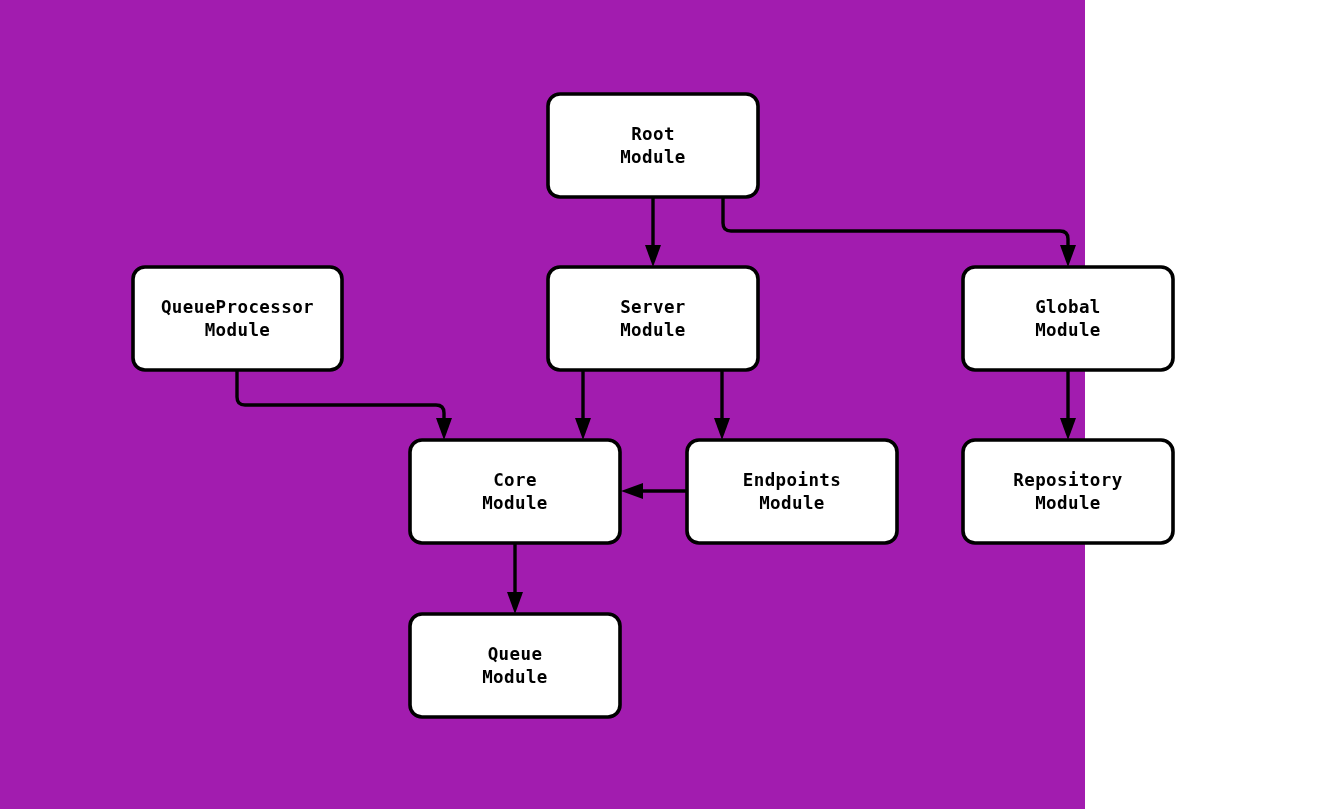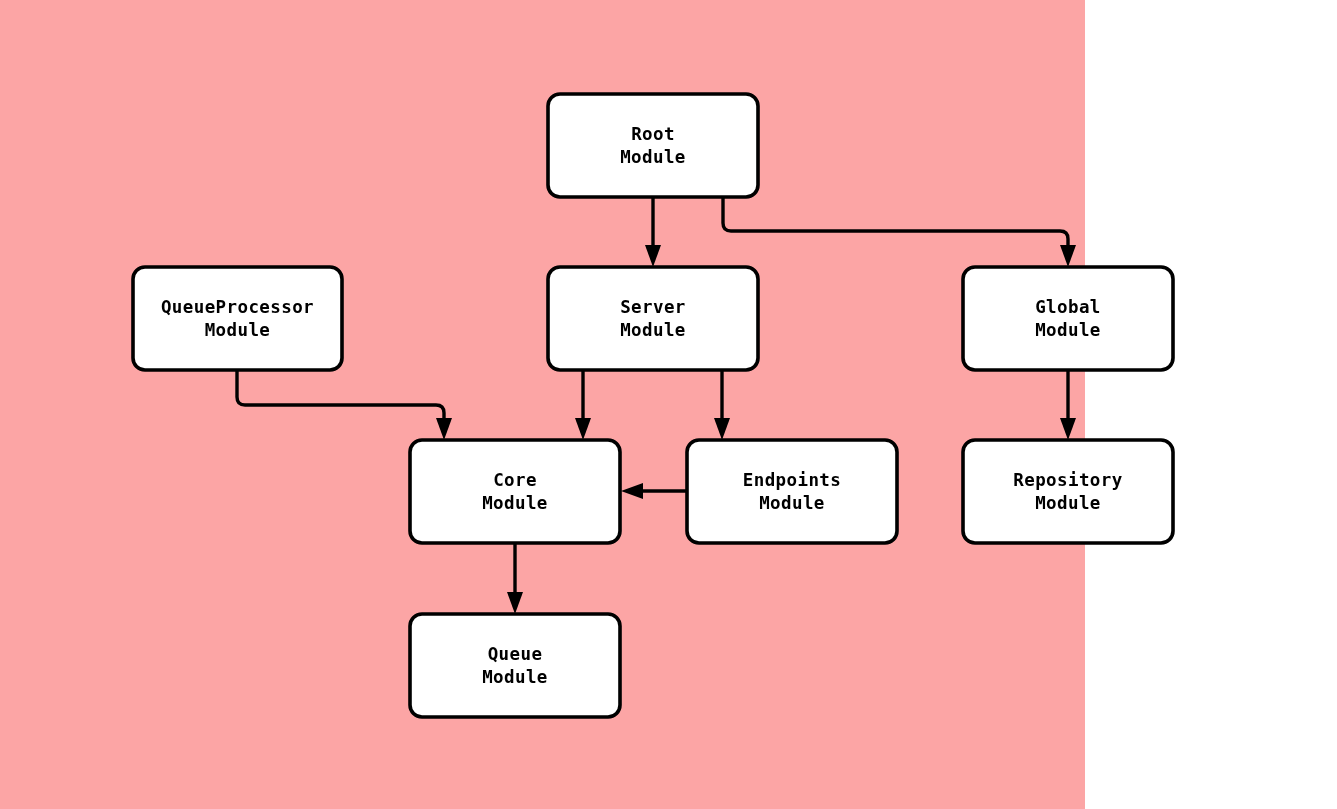--- a/index.html
+++ b/index.html
@@ -11,21 +11,21 @@
   body {
     width: 1337px;
     height: 809px;
     overflow: hidden;
     font-family: "DejaVu Sans Mono", "Liberation Mono", monospace;
   }
   #diagram-root {
     position: relative;
     width: 1085px;
     height: 809px;
-    background: #fca5a5;
+    background: #a21caf;
   }
   svg#graph {
     display: block;
     width: 1337px;
     height: 809px;
   }
   .node-shape {
     fill: #ffffff;
     stroke: #000000;
     stroke-width: 3.6;

